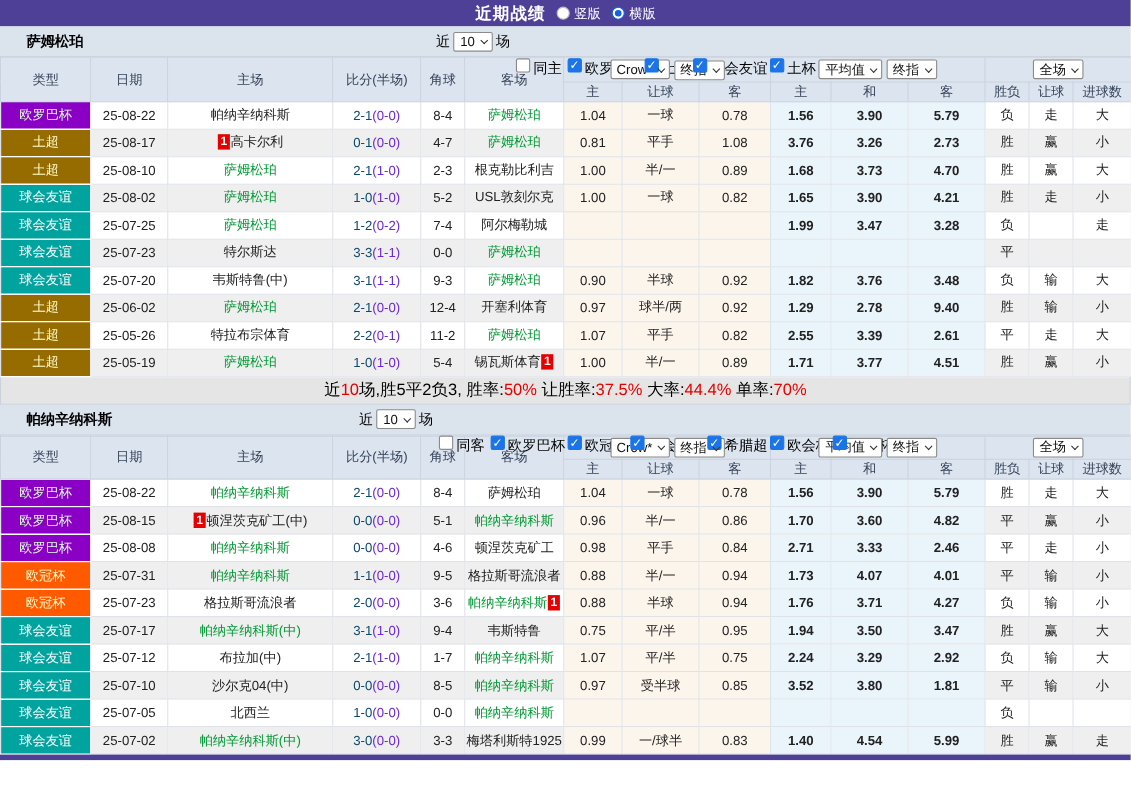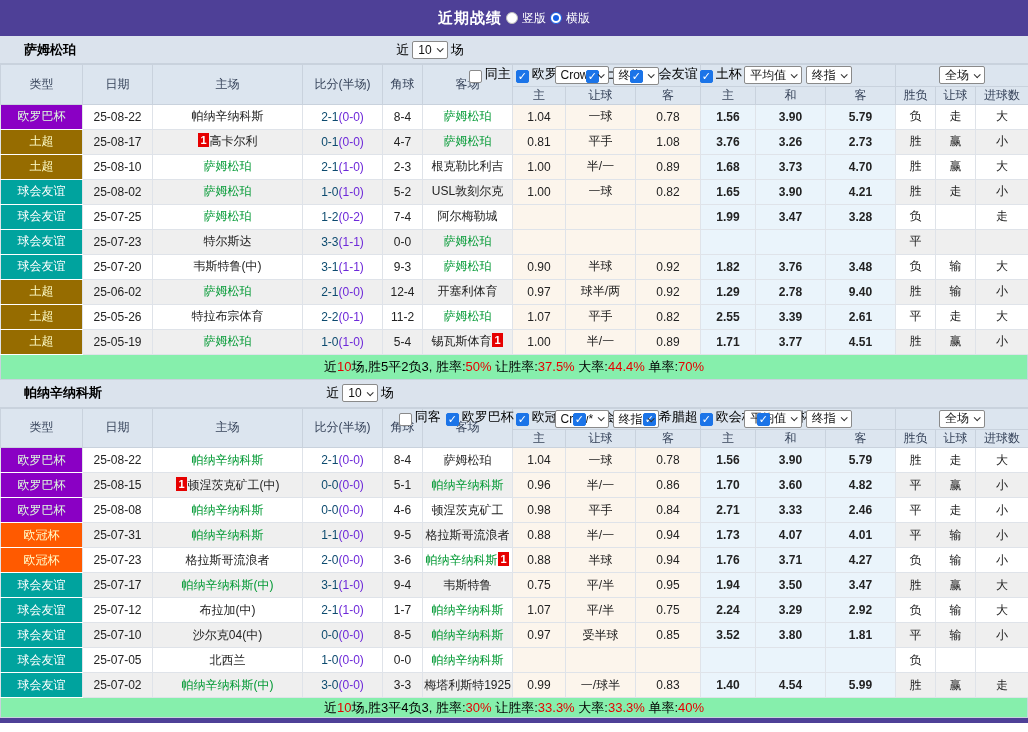--- a/index.html
+++ b/index.html
@@ -5,22 +5,22 @@
   * { margin:0; padding:0; box-sizing:border-box; }
   html,body { width:1028px; }
   body {
     font-family:"Liberation Sans","DejaVu Sans",sans-serif;
     font-size:12px; color:#222; background:#fff; overflow:hidden;
   }
   .page { width:1028px; height:732px; overflow:hidden; }
 
   
   .titlebar {
-    height:36px; background:#4E4097; display:flex; align-items:center;
-    justify-content:center; gap:4px; color:#fff;
+    height:24px; background:#4E4097; display:flex; align-items:center;
+    justify-content:center; gap:10px; color:#fff;
   }
   .titlebar .title { font-size:15px; font-weight:bold; letter-spacing:1px; }
   .radio-item { display:inline-flex; align-items:center; gap:4px; font-size:12px; cursor:pointer; }
   .radio {
     display:inline-block; width:12px; height:12px; border-radius:50%;
     background:#fff; border:1px solid #bbb; position:relative;
   }
   .radio.checked { border:1px solid #1460E6; }
   .radio.checked::after {
     content:""; position:absolute; left:2px; top:2px; width:6px; height:6px;
@@ -37,21 +37,21 @@
   .sel {
     display:inline-flex; align-items:center; justify-content:center; gap:5px;
     background:#fff; border:1px solid #8A8A8A; border-radius:2px;
     height:18px; padding:0 5px; font-size:12px; color:#111; cursor:pointer; white-space:nowrap;
   }
   .chev {
     display:inline-block; width:5px; height:5px;
     border-right:1.6px solid #333; border-bottom:1.6px solid #333;
     transform:rotate(45deg) translateY(-1px);
   }
-  .cb-item { display:inline-flex; align-items:flex-end; gap:1px; cursor:pointer;margin-top:48px; }
+  .cb-item { display:inline-flex; align-items:flex-start; gap:1px; cursor:pointer;margin-top:48px; }
   .cb {
     display:inline-block; width:13px; height:13px; border:1px solid #8A8A8A;
     background:#fff; border-radius:2px; position:relative; margin:0 2px;
   }
   .cb.checked { background:#1B74E8; border-color:#1B74E8; }
   .cb.checked::after {
     content:"✓"; position:absolute; left:1px; top:-1px; color:#fff; font-size:11px; font-weight:bold;
   }
   .league-checks { display:inline-flex; align-items:center; }
 
@@ -76,22 +76,22 @@
   .tname.green { color:#009933; }
   .rank-badge {
     display:inline-block; background:#E60000; color:#fff; font-size:11px; font-weight:bold;
     line-height:14px; padding:0 2px; margin:0 1px; vertical-align:1px;
   }
   .c-red { color:#CC0000; }
   .c-green { color:#007A00; }
   .c-blue { color:#2020CC; }
 
   .summary {
-    height:25px; line-height:24px; text-align:center; font-size:13px;
-    border:1px solid #C9D2DD; border-top:none; background:#86efac; color:#000;
+    height:25px; line-height:24px; text-align:center; font-size:15px;
+    border:1px solid #C9D2DD; border-top:none; background:#e5e5e5; color:#000;
   }
   .section:last-of-type .summary { height:20px; line-height:19px; }
   .summary .red { color:#E60000; }
 
   .footerbar { height:5px; background:#4E4097; }
 </style>
 </head>
 <body>
 
 <div class="page">
@@ -682,18 +682,17 @@
     <td class="odds">0.83</td>
     <td class="avg">1.40</td>
     <td class="avg">4.54</td>
     <td class="avg">5.99</td>
     <td class="res c-red">胜</td>
     <td class="res c-red">赢</td>
     <td class="res c-green">走</td>
   </tr>
 </tbody>
     </table>
-    <div class="summary"><span>近</span><span class="red">10</span><span>场,胜3平4负3, 胜率:</span><span class="red">30%</span><span> 让胜率:</span><span class="red">33.3%</span><span> 大率:</span><span class="red">33.3%</span><span> 单率:</span><span class="red">40%</span></div>
   </div>
 </div>
 
   <div class="footerbar"></div>
 </div>
 
 </body></html>

